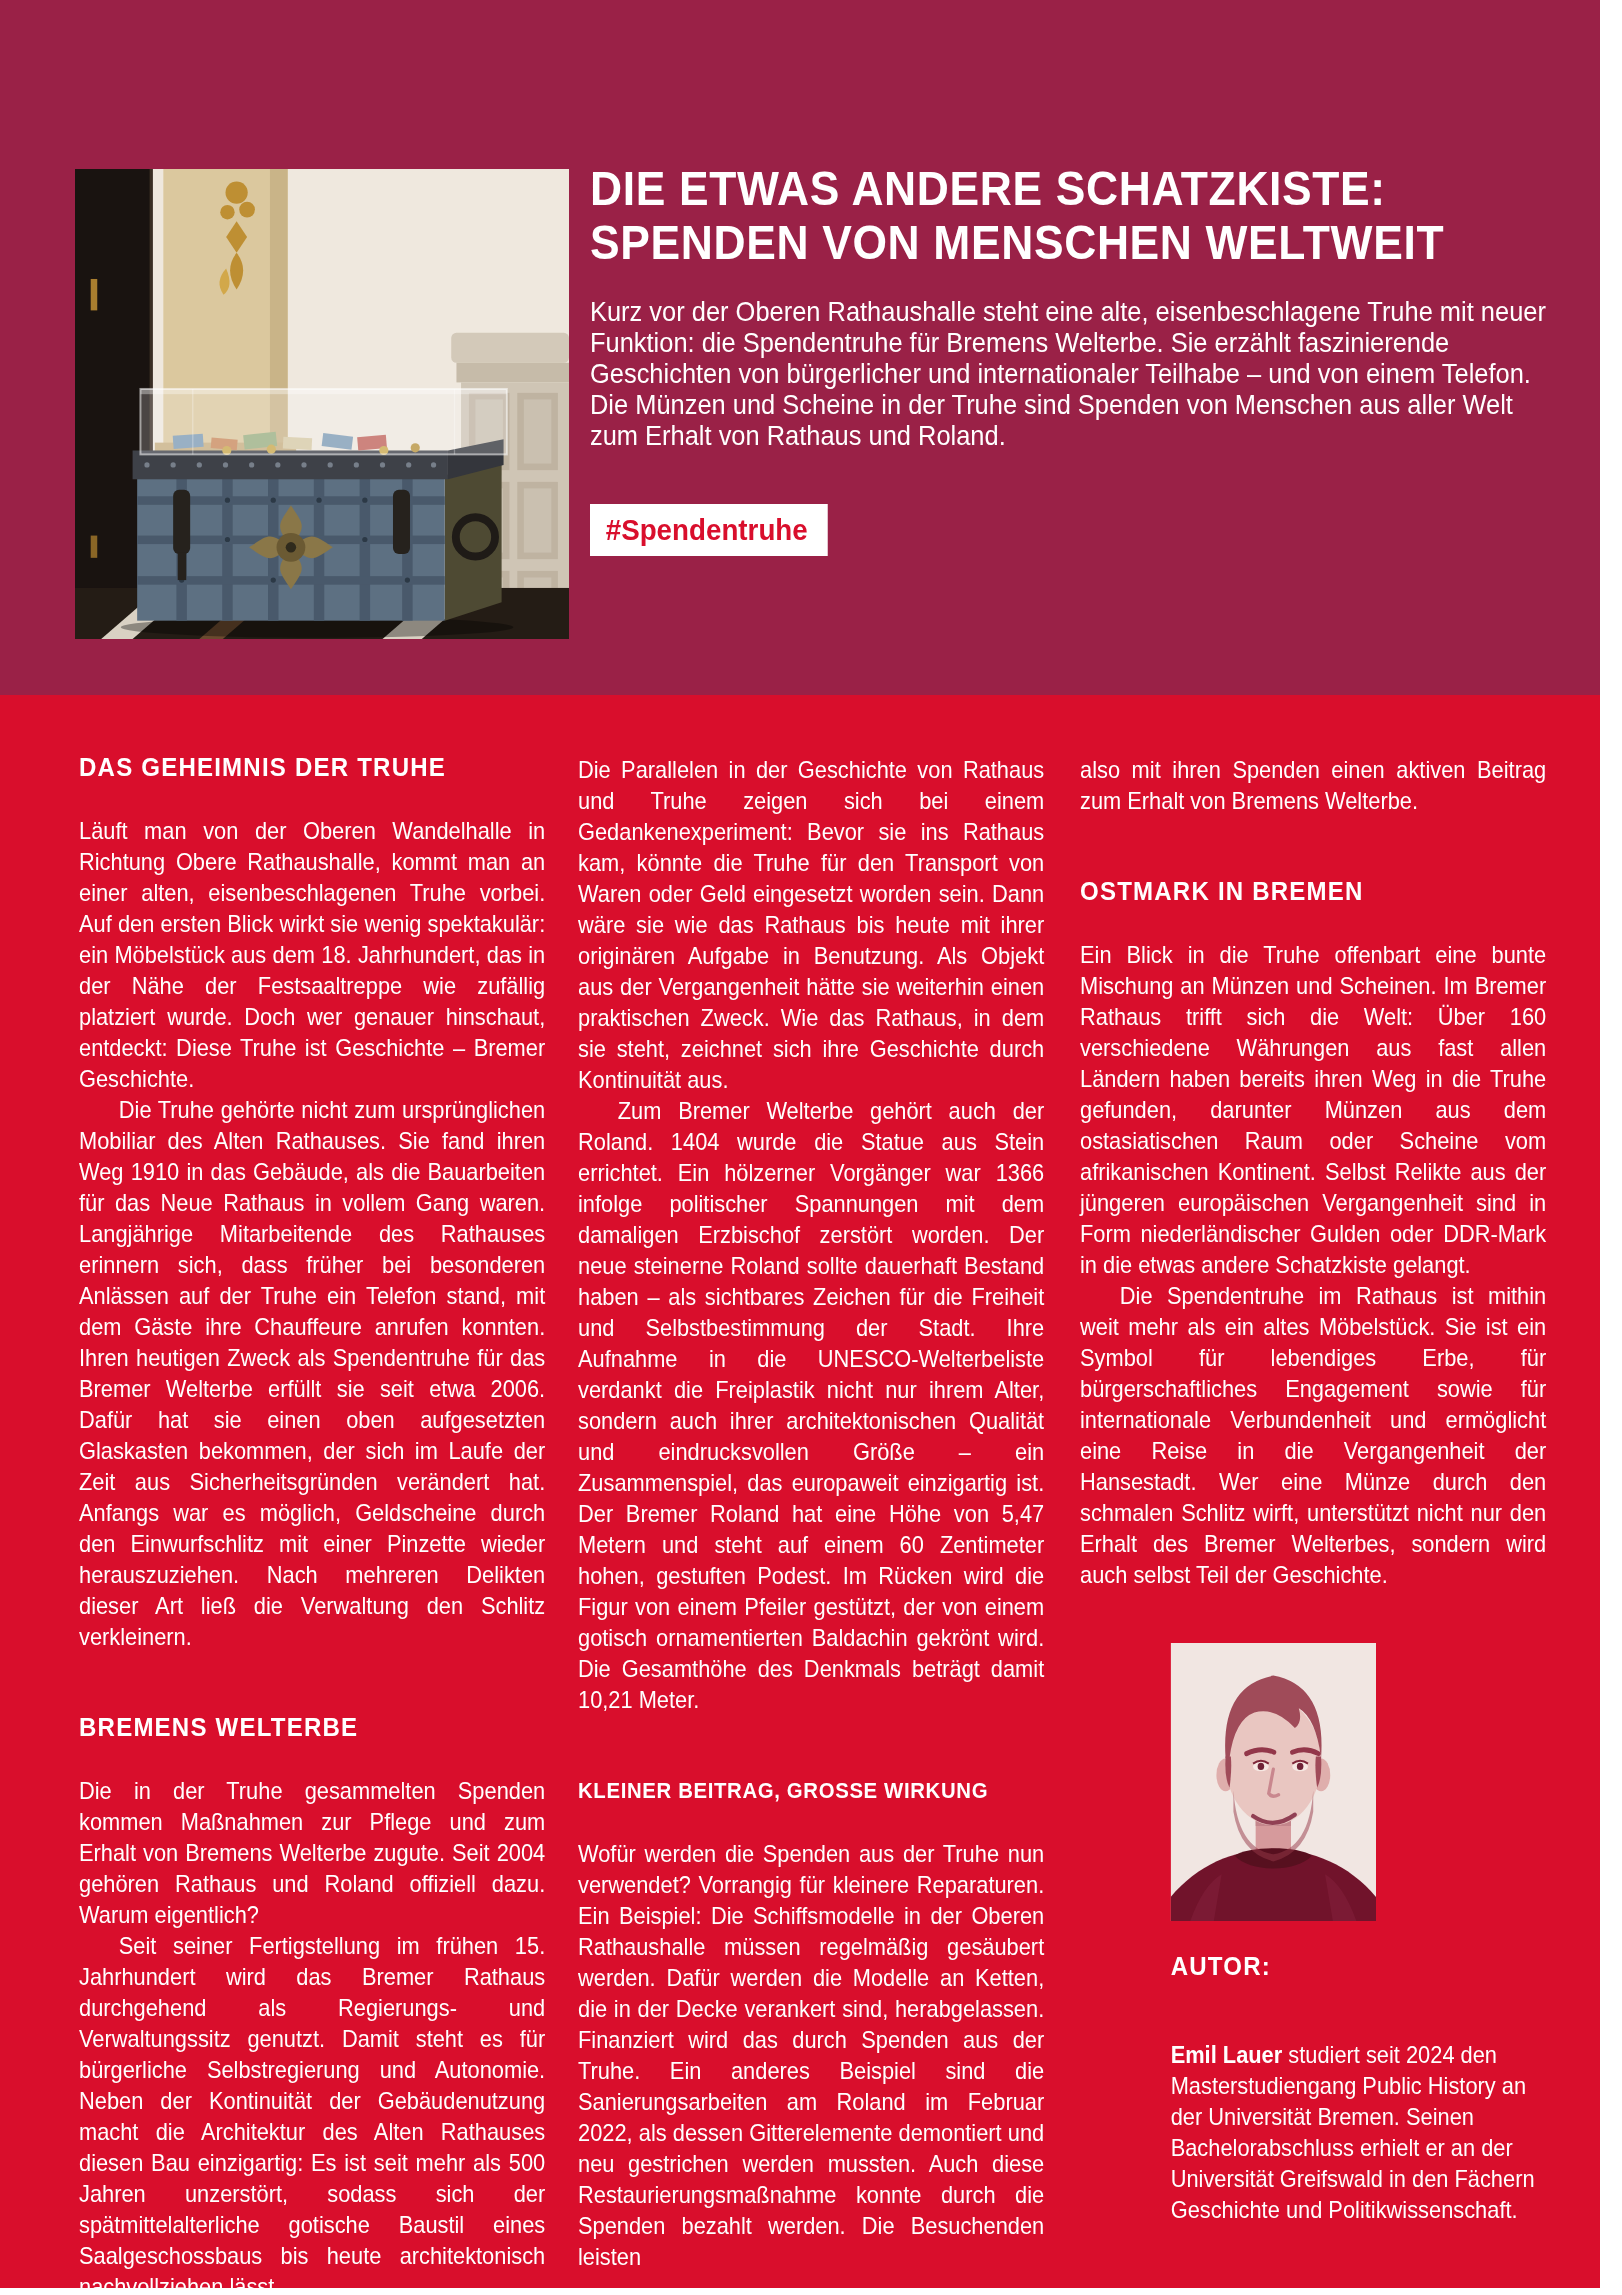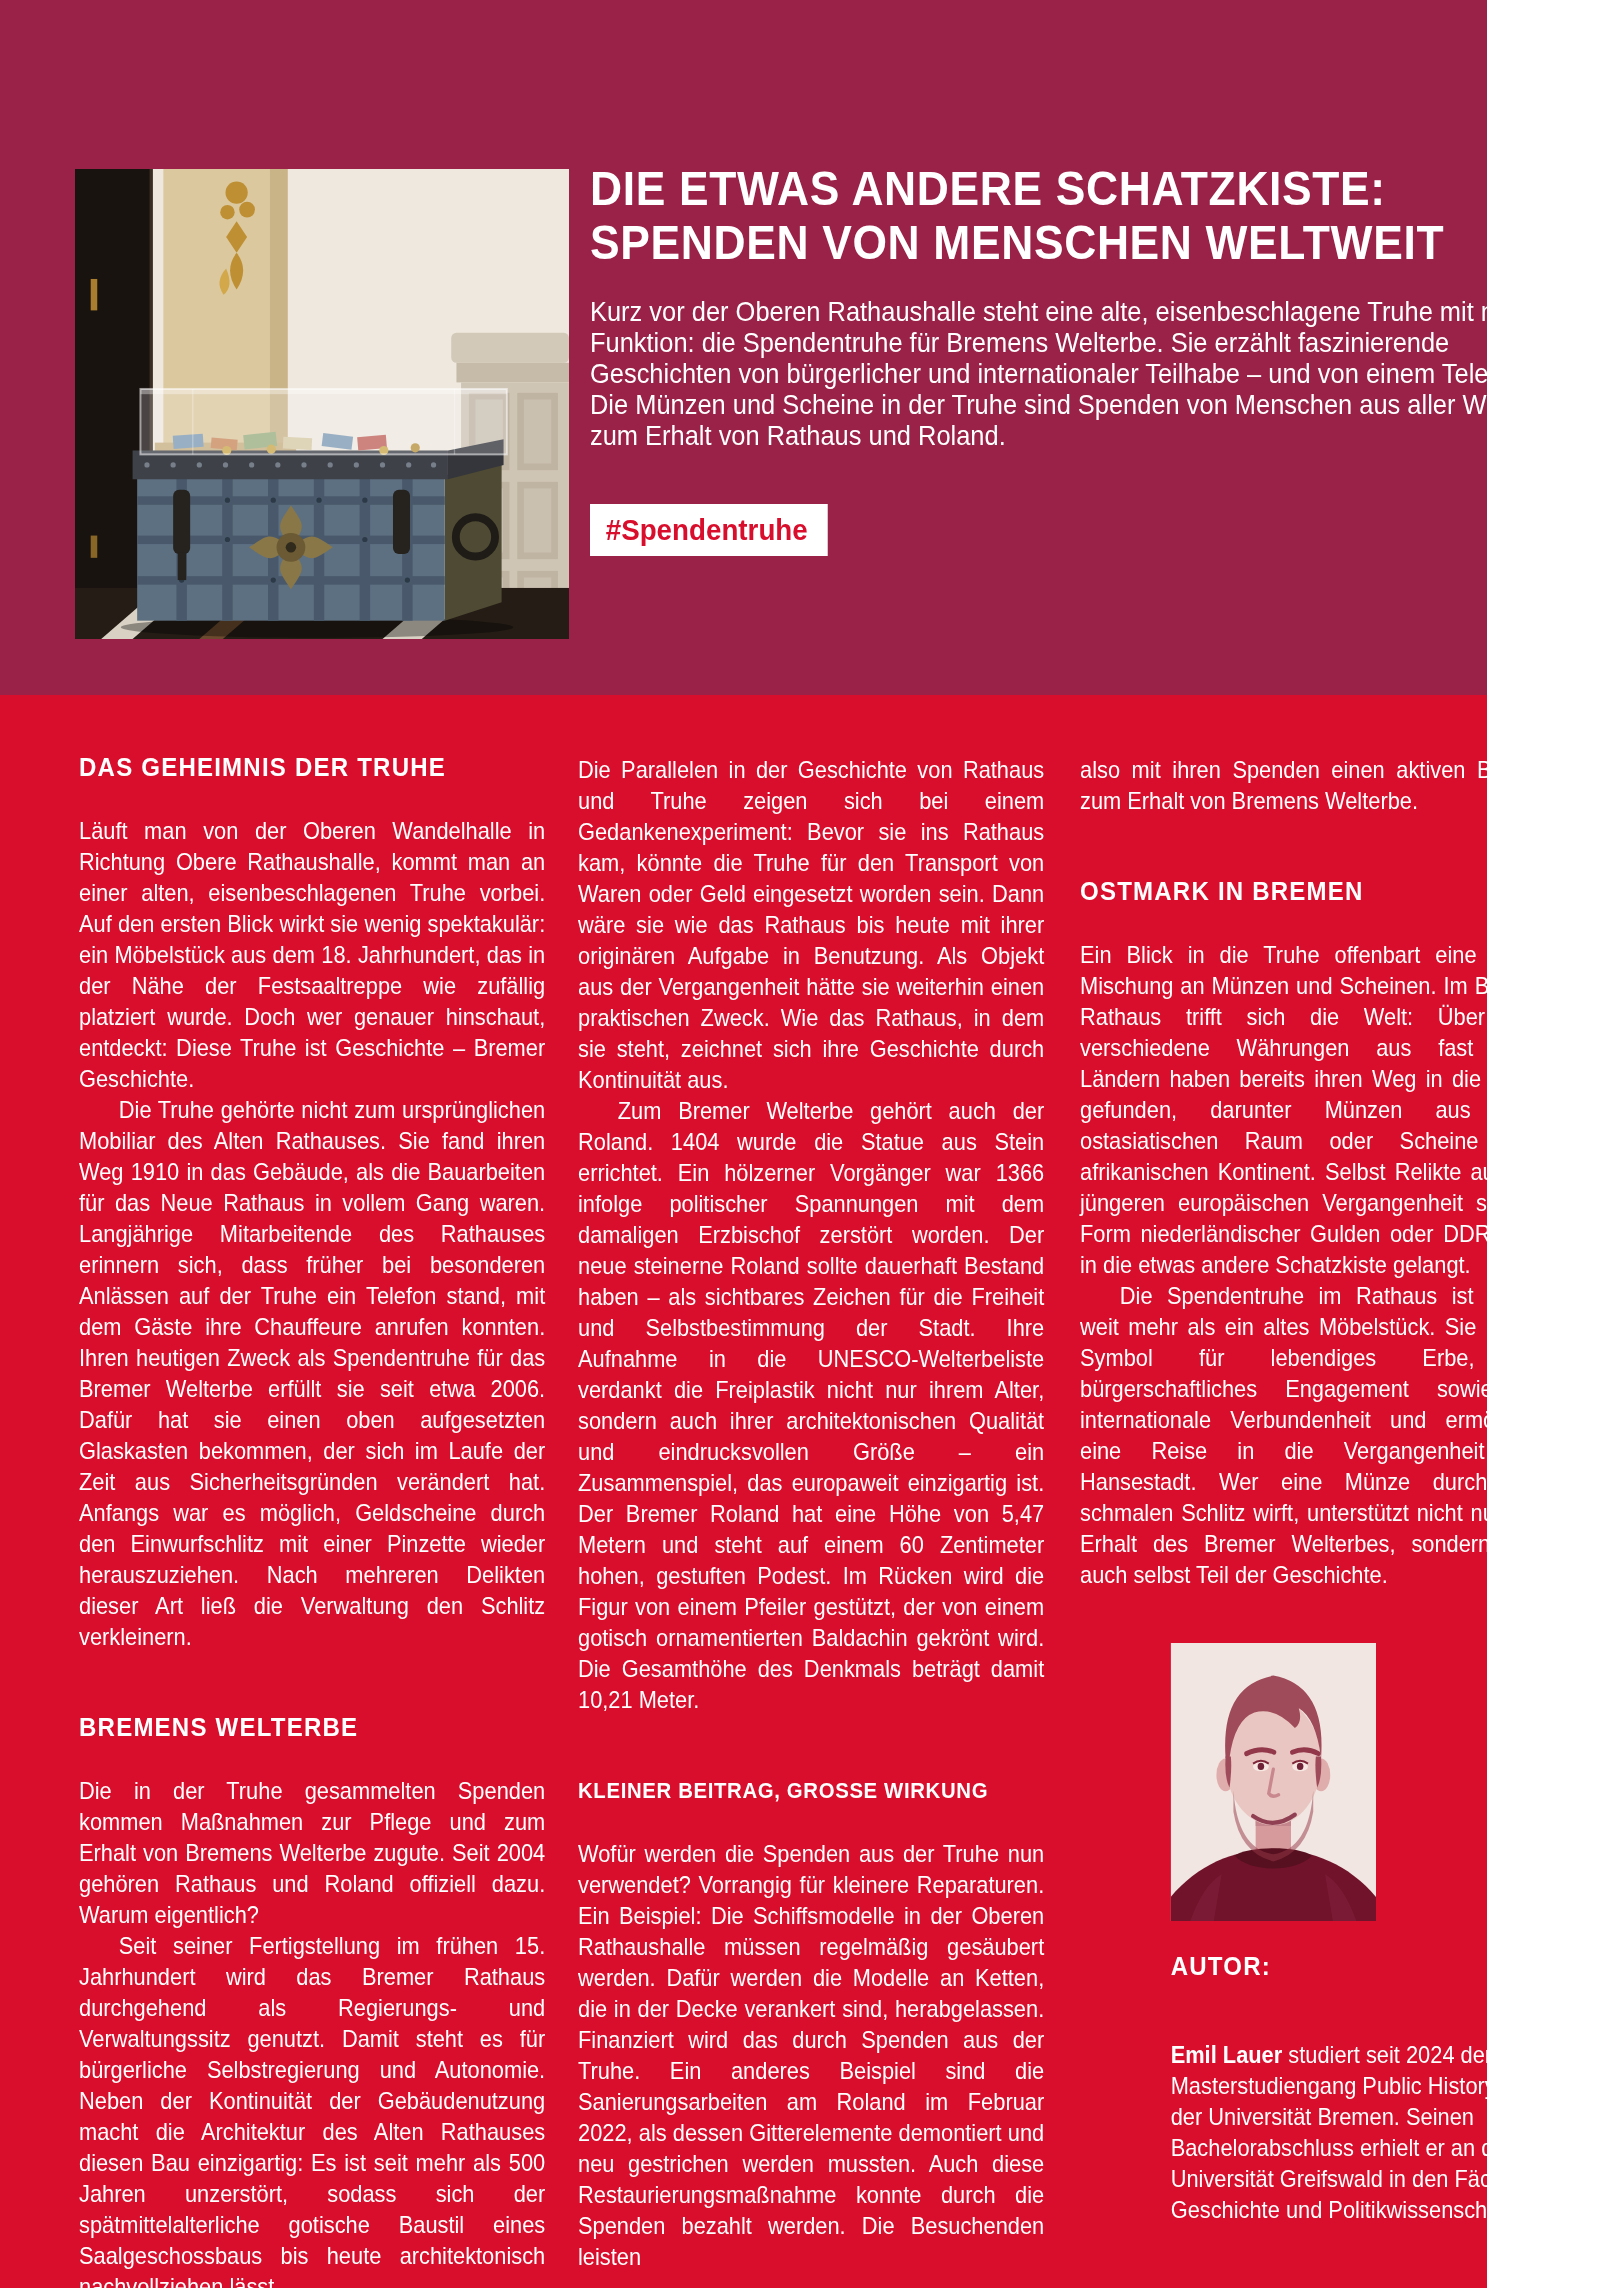--- a/index.html
+++ b/index.html
@@ -1,18 +1,18 @@
 <!DOCTYPE html>
 <html lang="de" style="font-size:10.5px"><head>
 <meta charset="utf-8">
 <style>
   * { margin:0; padding:0; box-sizing:border-box; }
   html,body { background:#ffffff; }
   .page {
-    position:relative; width:1487px; height:2295px; overflow:hidden;
+    position:relative; width:1600px; height:2295px; overflow:hidden;
     font-family:"Liberation Sans","DejaVu Sans",sans-serif; background:#ffffff;
   }
   .band-top    { position:absolute; left:0; top:0; width:1623px; height:695px; background:#9A2147; }
   .band-bottom { position:absolute; left:0; top:695px; width:1623px; height:1593px; background:#D90E2C; }
 
   
   .hero-photo { position:absolute; left:75px; top:169px; width:494px; height:470px; display:block; }
   .title {
     position:absolute; left:590px; top:162px; width:1047px;
     transform:scaleX(.925); transform-origin:0 0;

